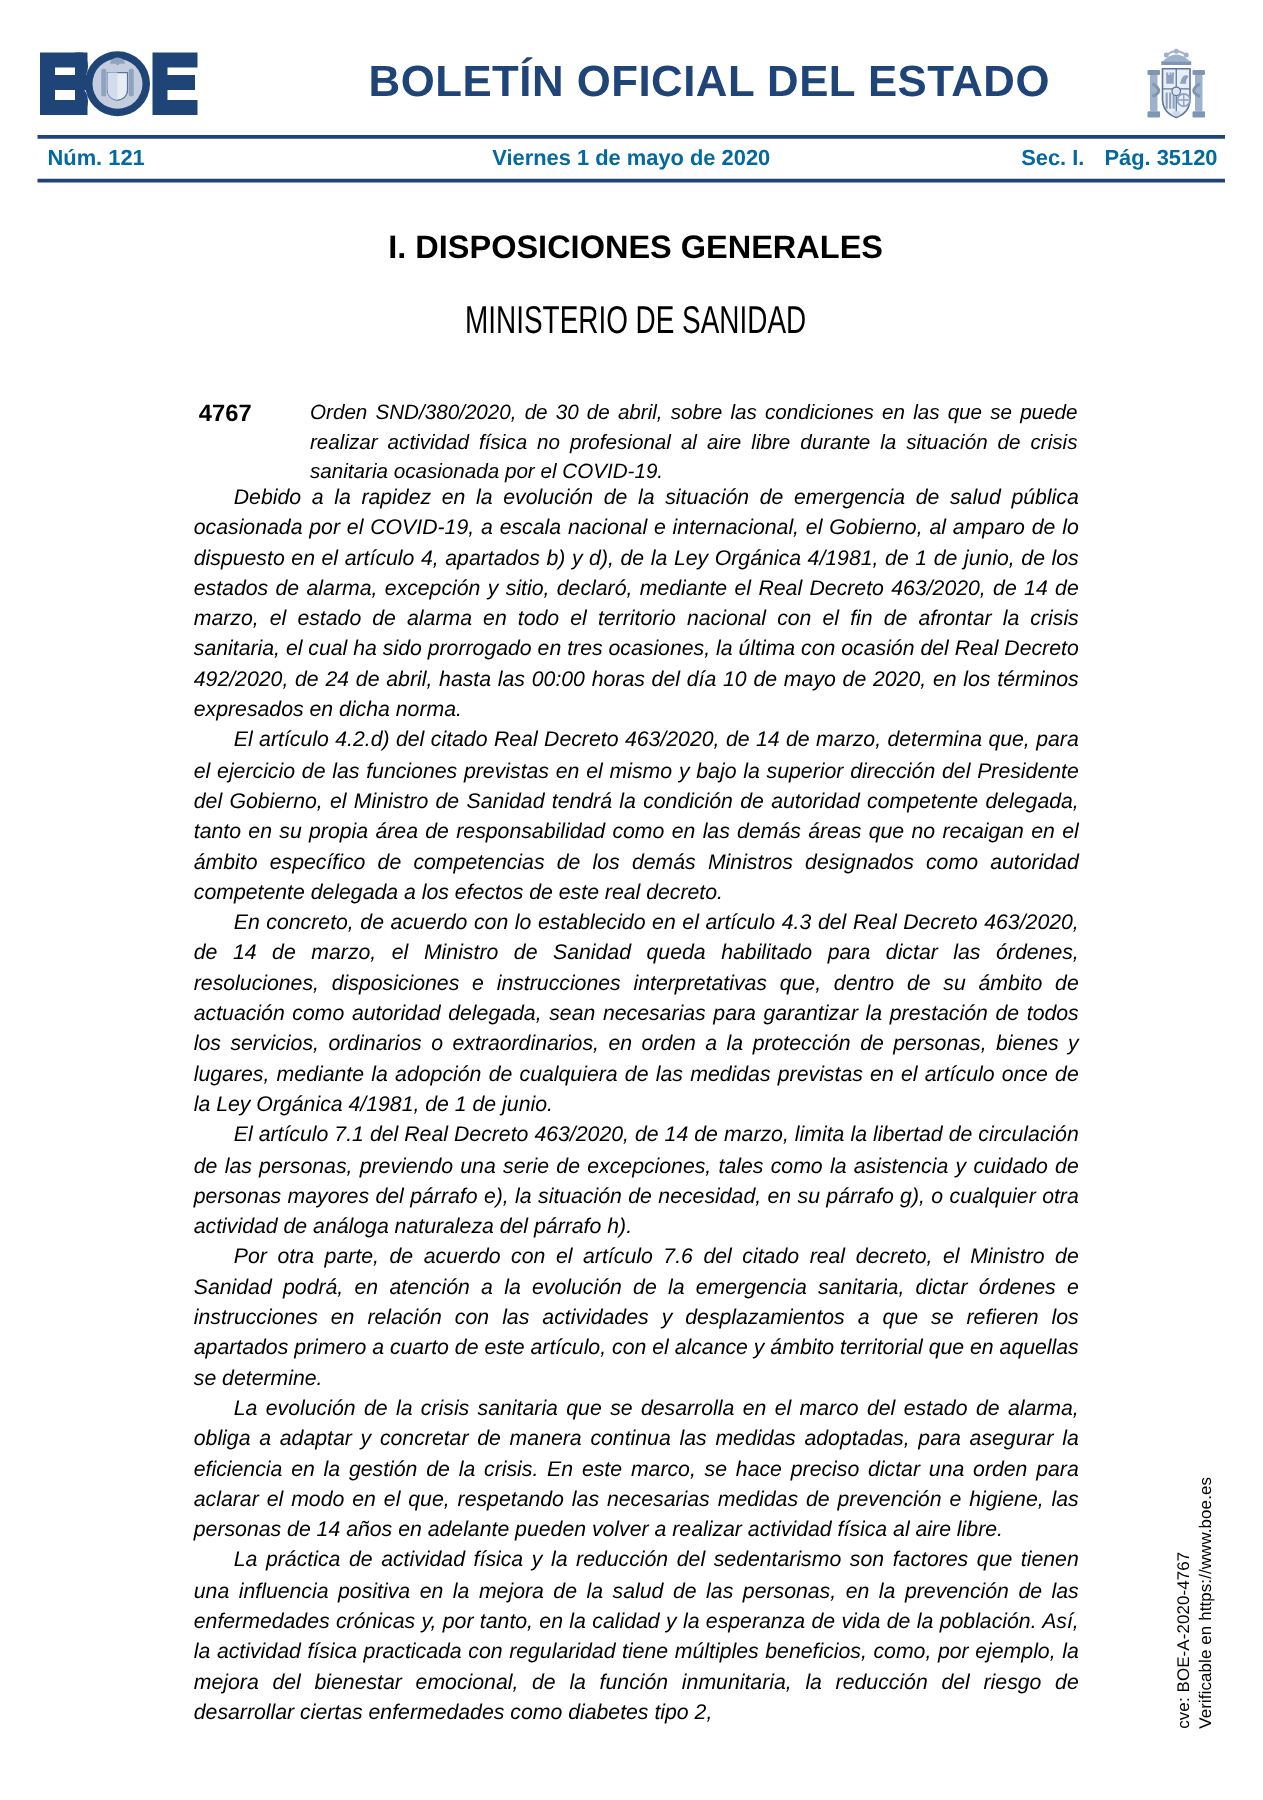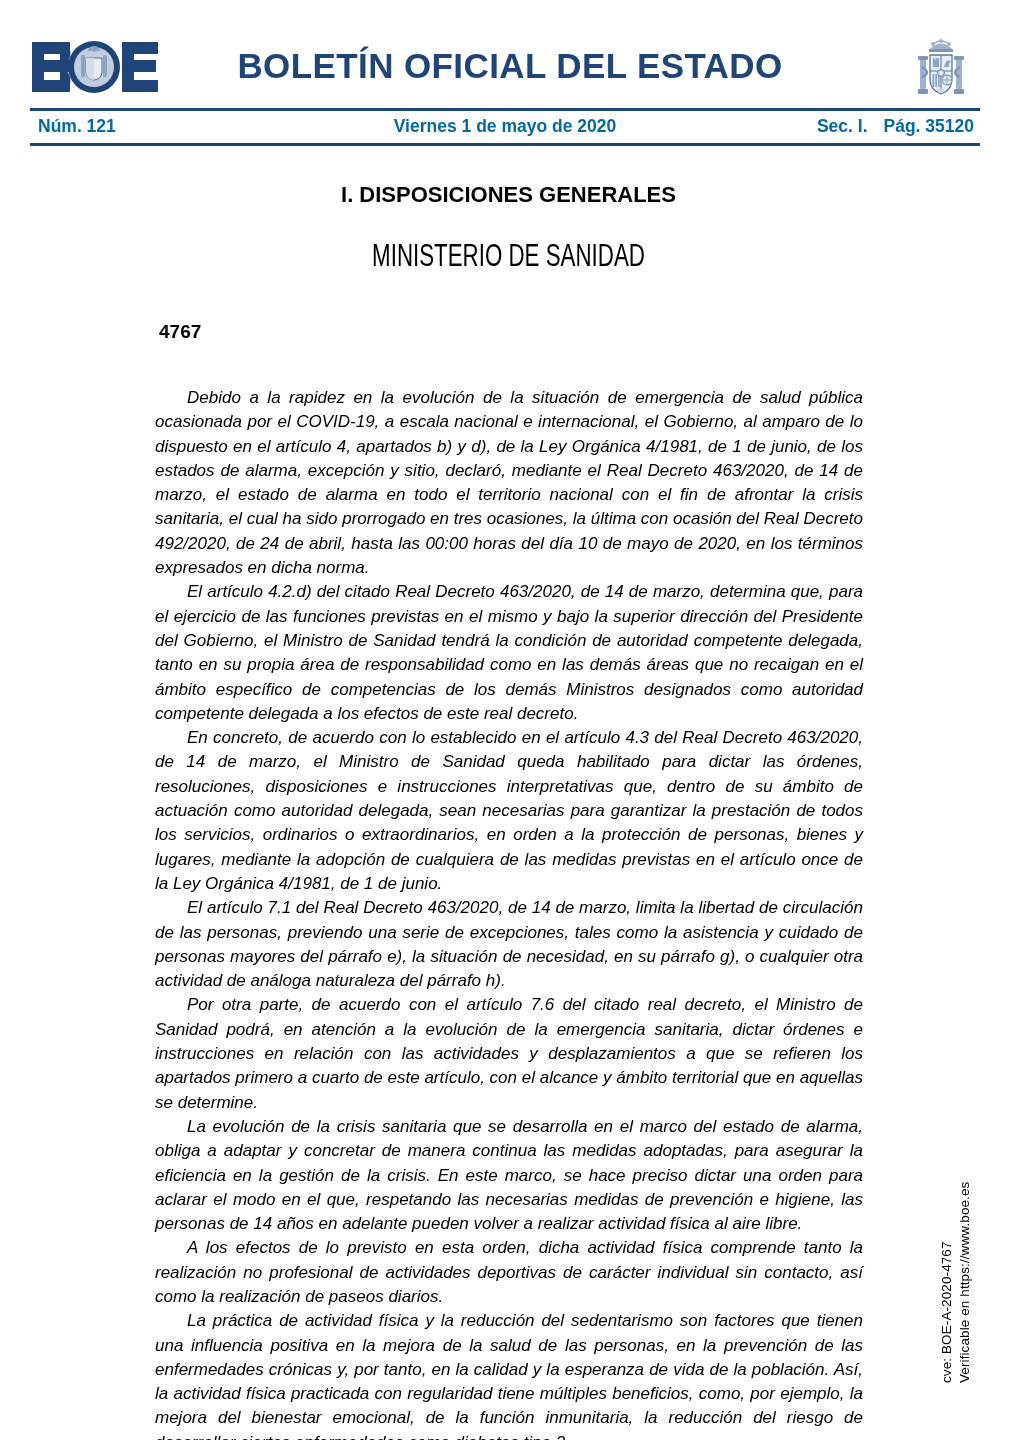--- a/index.html
+++ b/index.html
@@ -29,21 +29,21 @@
     left: 30px;
     top: 38px;
     width: 130px;
     height: 58px;
   }
   .masthead-title {
     position: absolute;
     left: 180px;
     top: 46px;
     width: 660px;
-    text-align: center;
+    text-align: right;
     font-size: 35px;
     font-weight: bold;
     letter-spacing: 0.4px;
     color: #1F4477;
     font-family: "Liberation Sans", sans-serif;
   }
   .coat-of-arms {
     position: absolute;
     left: 912px;
     top: 33px;
@@ -92,21 +92,21 @@
   }
   .issue-right .sec { margin-right: 16px; }
 
   
   .section-title {
     position: absolute;
     left: 155px;
     top: 182px;
     width: 707px;
     text-align: center;
-    font-size: 22px;
+    font-size: 26px;
     font-weight: bold;
     color: #000;
   }
   .ministry-title {
     position: absolute;
     left: 155px;
     top: 238px;
     width: 707px;
     text-align: center;
     font-size: 31px;
@@ -266,29 +266,29 @@
     <span class="sec">Sec. I.</span><span>Pág. 35120</span>
   </span>
 </div>
 
 <div class="section-title">I. DISPOSICIONES GENERALES</div>
 
 <div class="ministry-title">MINISTERIO DE SANIDAD</div>
 
 <div class="entry">
   <div class="entry-number">4767</div>
+  <div class="entry-title">Orden SND/380/2020, de 30 de abril, sobre las condiciones en las que se puede realizar actividad física no profesional al aire libre durante la situación de crisis sanitaria ocasionada por el COVID-19.</div>
 </div>
 
 <div class="body-text">
   <p>Debido a la rapidez en la evolución de la situación de emergencia de salud pública ocasionada por el COVID-19, a escala nacional e internacional, el Gobierno, al amparo de lo dispuesto en el artículo 4, apartados b) y d), de la Ley Orgánica 4/1981, de 1 de junio, de los estados de alarma, excepción y sitio, declaró, mediante el Real Decreto 463/2020, de 14 de marzo, el estado de alarma en todo el territorio nacional con el fin de afrontar la crisis sanitaria, el cual ha sido prorrogado en tres ocasiones, la última con ocasión del Real Decreto 492/2020, de 24 de abril, hasta las 00:00 horas del día 10 de mayo de 2020, en los términos expresados en dicha norma.</p>
   <p>El artículo 4.2.d) del citado Real Decreto 463/2020, de 14 de marzo, determina que, para el ejercicio de las funciones previstas en el mismo y bajo la superior dirección del Presidente del Gobierno, el Ministro de Sanidad tendrá la condición de autoridad competente delegada, tanto en su propia área de responsabilidad como en las demás áreas que no recaigan en el ámbito específico de competencias de los demás Ministros designados como autoridad competente delegada a los efectos de este real decreto.</p>
   <p>En concreto, de acuerdo con lo establecido en el artículo 4.3 del Real Decreto 463/2020, de 14 de marzo, el Ministro de Sanidad queda habilitado para dictar las órdenes, resoluciones, disposiciones e instrucciones interpretativas que, dentro de su ámbito de actuación como autoridad delegada, sean necesarias para garantizar la prestación de todos los servicios, ordinarios o extraordinarios, en orden a la protección de personas, bienes y lugares, mediante la adopción de cualquiera de las medidas previstas en el artículo once de la Ley Orgánica 4/1981, de 1 de junio.</p>
   <p>El artículo 7.1 del Real Decreto 463/2020, de 14 de marzo, limita la libertad de circulación de las personas, previendo una serie de excepciones, tales como la asistencia y cuidado de personas mayores del párrafo e), la situación de necesidad, en su párrafo g), o cualquier otra actividad de análoga naturaleza del párrafo h).</p>
   <p>Por otra parte, de acuerdo con el artículo 7.6 del citado real decreto, el Ministro de Sanidad podrá, en atención a la evolución de la emergencia sanitaria, dictar órdenes e instrucciones en relación con las actividades y desplazamientos a que se refieren los apartados primero a cuarto de este artículo, con el alcance y ámbito territorial que en aquellas se determine.</p>
   <p>La evolución de la crisis sanitaria que se desarrolla en el marco del estado de alarma, obliga a adaptar y concretar de manera continua las medidas adoptadas, para asegurar la eficiencia en la gestión de la crisis. En este marco, se hace preciso dictar una orden para aclarar el modo en el que, respetando las necesarias medidas de prevención e higiene, las personas de 14 años en adelante pueden volver a realizar actividad física al aire libre.</p>
-  <p>A los efectos de lo previsto en esta orden, dicha actividad física comprende tanto la realización no profesional de actividades deportivas de carácter individual sin contacto, así como la realización de paseos diarios.</p>
   <p>La práctica de actividad física y la reducción del sedentarismo son factores que tienen una influencia positiva en la mejora de la salud de las personas, en la prevención de las enfermedades crónicas y, por tanto, en la calidad y la esperanza de vida de la población. Así, la actividad física practicada con regularidad tiene múltiples beneficios, como, por ejemplo, la mejora del bienestar emocional, de la función inmunitaria, la reducción del riesgo de desarrollar ciertas enfermedades como diabetes tipo 2,</p>
 </div>
 
 <div class="cve-block">
   <span class="cve-line cve-line-1">cve: BOE-A-2020-4767</span>
   <span class="cve-line cve-line-2">Verificable en https://www.boe.es</span>
 </div>
 
 </body></html>

